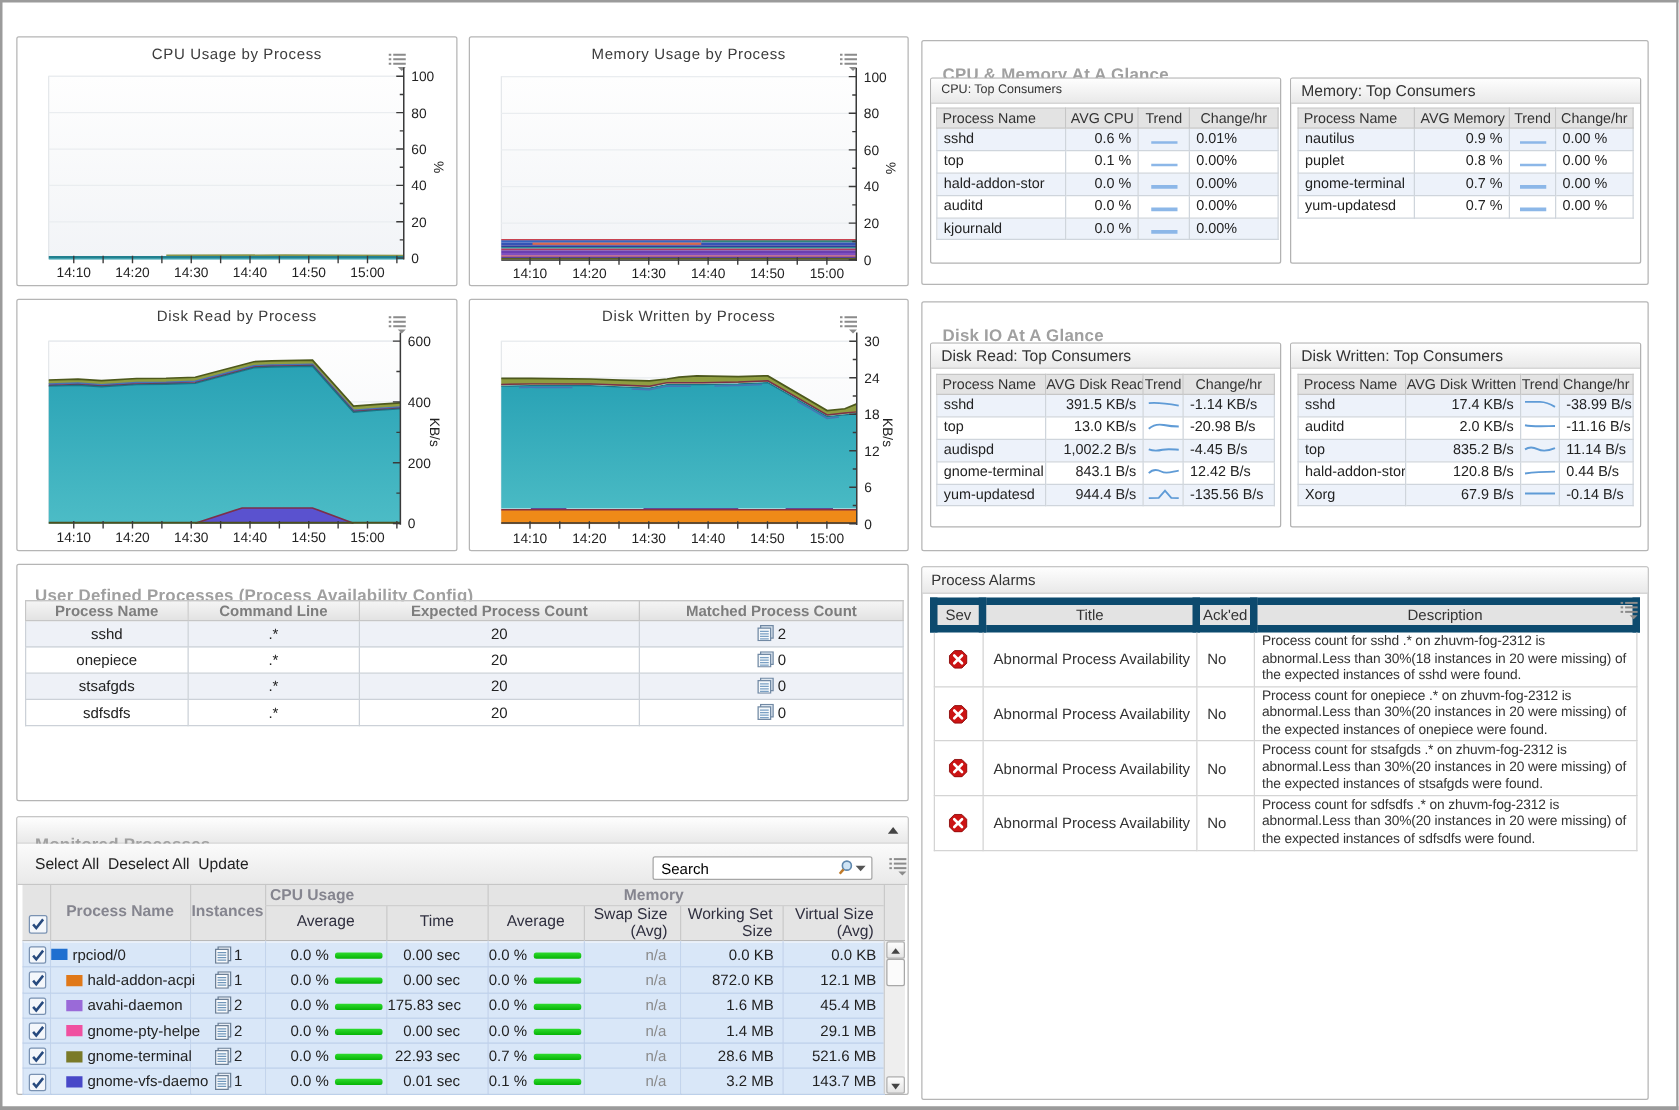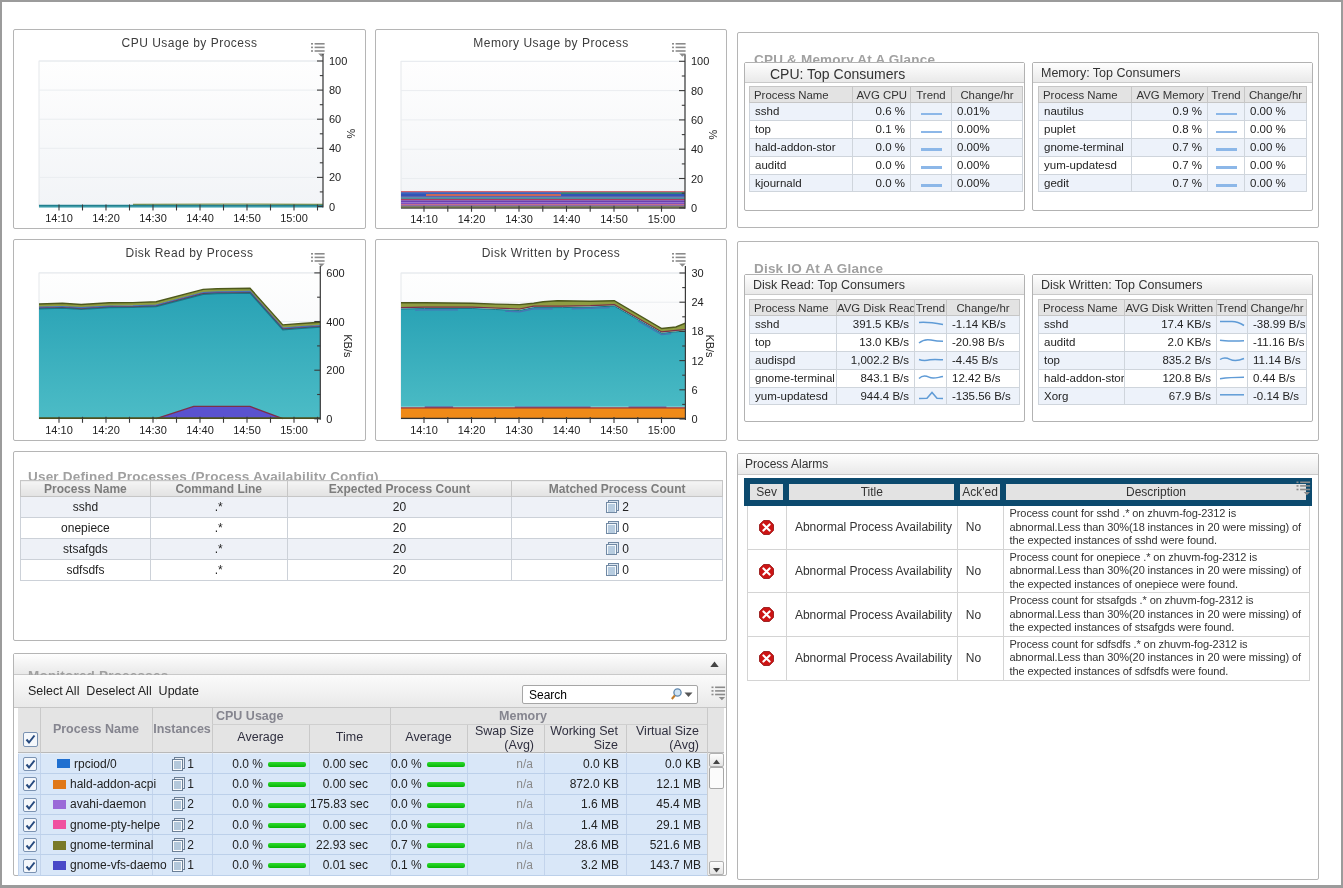--- a/index.html
+++ b/index.html
@@ -168,21 +168,21 @@
         <text x="143" y="192.8" text-anchor="middle" font-size="11" fill="#222">14:30</text>
         <text x="190.5" y="192.8" text-anchor="middle" font-size="11" fill="#222">14:40</text>
         <text x="238" y="192.8" text-anchor="middle" font-size="11" fill="#222">14:50</text>
         <text x="285.5" y="192.8" text-anchor="middle" font-size="11" fill="#222">15:00</text>
       </svg>
     </div>
     <div class="panel" style="left:737px;top:32px;width:582px;height:196px">
       <div class="gtitle" style="left:16px;top:8px">CPU &amp; Memory At A Glance</div>
       <div class="ibox" style="left:6px;top:29px;width:281px;height:149px">
         <div class="cap" style="left:0;top:0;width:100%;height:20px">
-          <span style="position:absolute;left:25px;top:3px;font-size:14px;color:#333">CPU: Top Consumers</span>
+          <span style="position:absolute;left:8px;top:3px;font-size:10px;color:#333">CPU: Top Consumers</span>
         </div>
         <div style="position:absolute;left:4px;top:23px;width:273px">
           <table class="gt">
             <colgroup>
               <col style="width:103px">
               <col style="width:58px">
               <col style="width:41px">
               <col style="width:71px">
             </colgroup>
             <tbody>
@@ -274,28 +274,20 @@
               <tr class="o">
                 <td class="l">gnome-terminal</td>
                 <td class="r">0.7 %</td>
                 <td class="c" style="padding:0">
                   <span class="tl"></span>
                 </td>
                 <td class="l" style="padding:0 1px 0 5px">0.00 %</td>
               </tr>
               <tr>
                 <td class="l">yum-updatesd</td>
-                <td class="r">0.7 %</td>
-                <td class="c" style="padding:0">
-                  <span class="tl"></span>
-                </td>
-                <td class="l" style="padding:0 1px 0 5px">0.00 %</td>
-              </tr>
-              <tr class="o">
-                <td class="l">gedit</td>
                 <td class="r">0.7 %</td>
                 <td class="c" style="padding:0">
                   <span class="tl"></span>
                 </td>
                 <td class="l" style="padding:0 1px 0 5px">0.00 %</td>
               </tr>
             </tbody>
           </table>
         </div>
       </div>
@@ -794,21 +786,21 @@
             <col style="width:77px">
             <col style="width:77px">
             <col style="width:82px">
             <col style="width:81px">
           </colgroup>
           <tbody>
             <tr style="height:20.3px">
               <td class="c"><span class="cb" style="width:12px;height:12px"><svg width="13" height="13">
                     <path d="M2.5,6.5 L5,9.5 L10.5,2.5" stroke="#274a7e" stroke-width="2" fill="none"></path>
                   </svg></span></td>
-              <td style="padding-left:16px"><span class="sw" style="background:#1f6fd0"></span>rpciod/0</td>
+              <td style="padding-left:0"><span class="sw" style="background:#1f6fd0"></span>rpciod/0</td>
               <td class="c"><span style="position:relative"><svg width="16" height="14" style="vertical-align:-3px">
                     <rect x="3.5" y="0.5" width="10" height="11" fill="#e9eef5" stroke="#6b7f96"></rect>
                     <rect x="1.5" y="2.5" width="10" height="11" fill="#f8fafc" stroke="#6b7f96"></rect>
                     <line x1="3" y1="5" x2="10" y2="5" stroke="#6f96ba"></line>
                     <line x1="3" y1="7" x2="10" y2="7" stroke="#6f96ba"></line>
                     <line x1="3" y1="9" x2="10" y2="9" stroke="#6f96ba"></line>
                     <line x1="3" y1="11" x2="10" y2="11" stroke="#6f96ba"></line>
                   </svg>1</span></td>
               <td class="r" style="padding-right:3px">0.0 %<span class="gbar"></span></td>
               <td class="r" style="padding-right:22px">0.00 sec</td>

